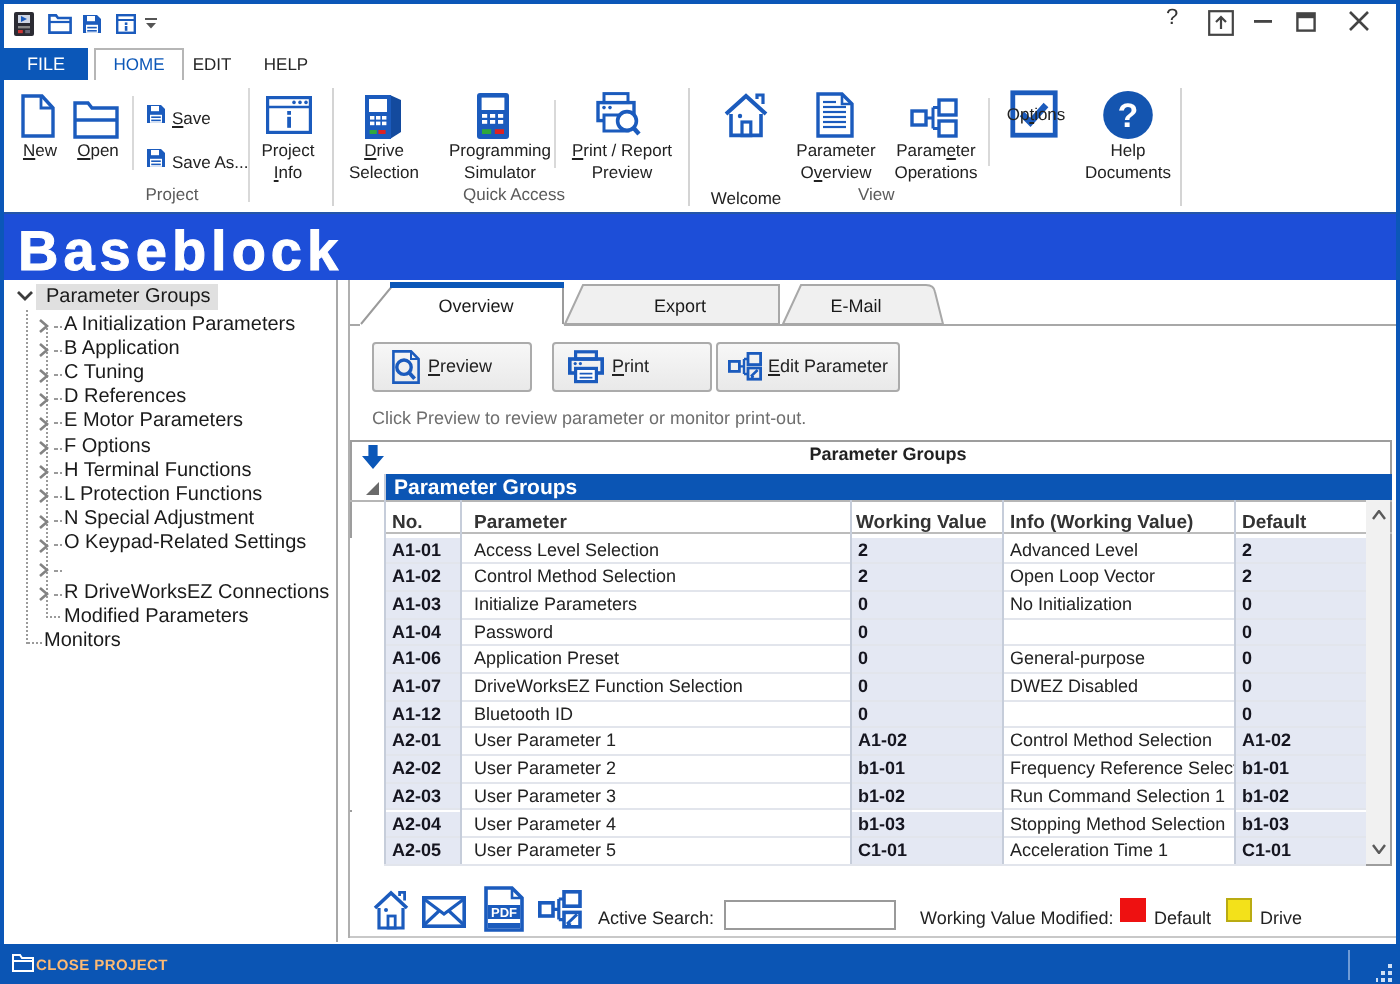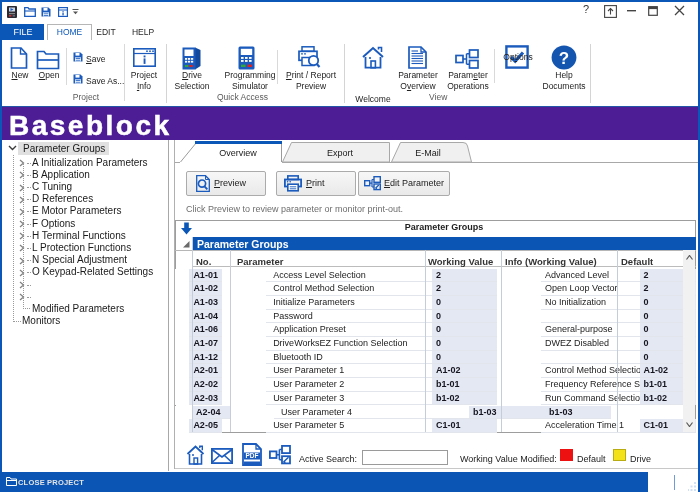--- a/index.html
+++ b/index.html
@@ -8,21 +8,21 @@
 .abs{position:absolute;}
 svg{display:block;}
 .btn{height:25px;white-space:nowrap;border:1px solid #ababab;border-radius:2px;background:linear-gradient(#f7f7f7,#e9e9e9);box-sizing:border-box;font-size:9px;color:#222;}
 .btn span{display:inline-block;margin-top:6px;}
 .hdr{font-size:9.5px;font-weight:bold;color:#333;}
 .trow{position:absolute;left:0;width:521px;display:flex;box-sizing:border-box;}
 .c{box-sizing:border-box;font-size:9px;line-height:13.7px;padding-left:4px;white-space:nowrap;overflow:hidden;border-bottom:1px solid #e2e5ec;}
 .c.g{width:17px;background:#fff;padding:0;border-bottom:none;}
 .c.t{background:#e4e8f3;color:#15151f;}
 .c.b{font-weight:600;}
-.c.w{background:#fff;color:#222;margin-left:44px;}
+.c.w{background:#fff;color:#222;}
 .vln{width:1px;background:#c6cdda;}
 </style>
 </head>
 <body>
 
 <div class="abs" style="left:0;top:0;width:700px;height:2px;background:#0b57b8;"></div>
 <div class="abs" style="left:0;top:0;width:2px;height:492px;background:#0b57b8;"></div>
 <div class="abs" style="right:0;top:0;width:2px;height:492px;background:#0b57b8;"></div>
 
 <div id="titlebar" class="abs" style="left:2px;top:2px;width:696px;height:22px;background:#fff;">
@@ -211,25 +211,25 @@
     </svg>
   <div class="abs" style="left:476px;top:12px;width:80px;text-align:center;">Op<u>t</u>ions</div>
 
   <svg class="abs" style="left:549px;top:5px;" width="26" height="25" viewBox="0 0 26 25">
       <ellipse cx="13" cy="12.5" rx="12.4" ry="12" fill="#1455b0"></ellipse>
       <text x="13" y="18.5" text-anchor="middle" font-family="Liberation Sans" font-size="17" font-weight="bold" fill="#fff">?</text>
     </svg>
   <div class="abs" style="left:522px;top:30px;width:80px;text-align:center;">Help<br>Documents</div>
 
   <div class="abs" style="left:44px;top:52px;width:80px;text-align:center;font-size:8.5px;color:#5a5a5a;">Project</div>
-  <div class="abs" style="left:215px;top:52px;width:80px;text-align:left;font-size:8.5px;color:#5a5a5a;">Quick Access</div>
+  <div class="abs" style="left:215px;top:52px;width:80px;text-align:center;font-size:8.5px;color:#5a5a5a;">Quick Access</div>
   <div class="abs" style="left:427px;top:52px;width:80px;text-align:left;font-size:8.5px;color:#5a5a5a;">View</div>
 </div>
 
-<div class="abs" style="left:2px;top:106px;width:696px;height:34px;background:#4c1d95;border-top:1px solid #2456a8;box-sizing:border-box;">
+<div class="abs" style="left:2px;top:106px;width:696px;height:34px;background:#1d4ed8;border-top:1px solid #2456a8;box-sizing:border-box;">
   <div class="abs" style="left:7px;top:3px;color:#fff;font-size:28px;font-weight:bold;letter-spacing:2.5px;-webkit-text-stroke:0.5px #fff;">Baseblock</div>
 </div>
 
 <div id="tree" class="abs" style="left:2px;top:140px;width:167px;height:331px;background:#fff;border-right:1px solid #a8a8a8;box-sizing:border-box;font-size:10px;color:#1a1a1a;white-space:nowrap;overflow:hidden;">
 
   <div class="abs" style="left:11px;top:15px;width:1px;height:167px;border-left:1px dotted #9a9a9a;"></div>
   <div class="abs" style="left:11px;top:181px;width:8px;height:1px;border-top:1px dotted #9a9a9a;"></div>
   <div class="abs" style="left:21px;top:24px;width:1px;height:145px;border-left:1px dotted #9a9a9a;"></div>
   <div class="abs" style="left:21px;top:168px;width:7px;height:1px;border-top:1px dotted #9a9a9a;"></div>
 
@@ -277,20 +277,21 @@
   <svg class="abs" style="left:17px;top:128.8px;" width="6" height="8" viewBox="0 0 6 8">
       <path d="M1 1 L4.5 4 L1 7" fill="none" stroke="#838383" stroke-width="1.3"></path>
     </svg>
   <div class="abs" style="left:30px;top:126.3px;">O Keypad-Related Settings</div>
   <svg class="abs" style="left:17px;top:141.0px;" width="6" height="8" viewBox="0 0 6 8">
       <path d="M1 1 L4.5 4 L1 7" fill="none" stroke="#838383" stroke-width="1.3"></path>
     </svg>
   <svg class="abs" style="left:17px;top:153.2px;" width="6" height="8" viewBox="0 0 6 8">
       <path d="M1 1 L4.5 4 L1 7" fill="none" stroke="#838383" stroke-width="1.3"></path>
     </svg>
+  <div class="abs" style="left:30px;top:150.7px;">R DriveWorksEZ Connections</div>
   <div class="abs" style="left:25px;top:22.6px;width:4px;height:1px;border-top:1px dotted #9a9a9a;"></div>
   <div class="abs" style="left:25px;top:34.8px;width:4px;height:1px;border-top:1px dotted #9a9a9a;"></div>
   <div class="abs" style="left:25px;top:47.0px;width:4px;height:1px;border-top:1px dotted #9a9a9a;"></div>
   <div class="abs" style="left:25px;top:59.2px;width:4px;height:1px;border-top:1px dotted #9a9a9a;"></div>
   <div class="abs" style="left:25px;top:71.4px;width:4px;height:1px;border-top:1px dotted #9a9a9a;"></div>
   <div class="abs" style="left:25px;top:83.5px;width:4px;height:1px;border-top:1px dotted #9a9a9a;"></div>
   <div class="abs" style="left:25px;top:95.7px;width:4px;height:1px;border-top:1px dotted #9a9a9a;"></div>
   <div class="abs" style="left:25px;top:107.9px;width:4px;height:1px;border-top:1px dotted #9a9a9a;"></div>
   <div class="abs" style="left:25px;top:120.1px;width:4px;height:1px;border-top:1px dotted #9a9a9a;"></div>
   <div class="abs" style="left:25px;top:132.3px;width:4px;height:1px;border-top:1px dotted #9a9a9a;"></div>
@@ -444,20 +445,21 @@
         <div class="c w" style="width:195px;padding-left:7px;">User Parameter 3</div>
         <div class="c t b" style="width:76px;">b1-02</div>
         <div class="c w" style="width:116px;">Run Command Selection 1</div>
         <div class="c t b" style="width:66px;">b1-02</div>
     </div>
     <div class="trow" style="top:265.5px;height:13.7px;">
       <div class="c g"></div>
         <div class="c t b" style="width:38px;">A2-04</div>
         <div class="c w" style="width:195px;padding-left:7px;">User Parameter 4</div>
         <div class="c t b" style="width:76px;">b1-03</div>
+        <div class="c w" style="width:116px;">Stopping Method Selection</div>
         <div class="c t b" style="width:66px;">b1-03</div>
     </div>
     <div class="trow" style="top:279.2px;height:13.7px;">
       <div class="c g"></div>
         <div class="c t b" style="width:38px;">A2-05</div>
         <div class="c w" style="width:195px;padding-left:7px;">User Parameter 5</div>
         <div class="c t b" style="width:76px;">C1-01</div>
         <div class="c w" style="width:116px;">Acceleration Time 1</div>
         <div class="c t b" style="width:66px;">C1-01</div>
     </div>
@@ -505,21 +507,21 @@
     </svg>
   <div class="abs" style="left:124px;top:314px;font-size:9px;color:#222;">Active Search:</div>
   <div class="abs" style="left:187px;top:310px;width:84px;height:13px;border:1px solid #9a9a9a;background:#fff;"></div>
   <div class="abs" style="left:285px;top:314px;font-size:9px;color:#222;">Working Value Modified:</div>
   <div class="abs" style="left:385px;top:309px;width:13px;height:12px;background:#ee1111;"></div>
   <div class="abs" style="left:402px;top:314px;font-size:9px;color:#222;">Default</div>
   <div class="abs" style="left:438px;top:309px;width:13px;height:12px;background:#f3e11a;border:1px solid #b9ab12;box-sizing:border-box;"></div>
   <div class="abs" style="left:455px;top:314px;font-size:9px;color:#222;">Drive</div>
 </div>
 
-<div class="abs" style="left:0;top:472px;width:648px;height:20px;background:#0b55b4;color:#e5e5e5;">
+<div class="abs" style="left:0;top:472px;width:700px;height:20px;background:#0b55b4;color:#fdba74;">
   <svg class="abs" style="left:6px;top:5px;" width="11" height="9" viewBox="0 0 11 9">
       <path d="M0.5 8.5 V0.5 H4 L5 2 H10.5 V8.5 Z" fill="none" stroke="#fff" stroke-width="1"></path>
       <path d="M0.5 3.5 H10.5" stroke="#fff" stroke-width="1"></path>
     </svg>
     <div class="abs" style="left:18px;top:6px;font-size:7.5px;font-weight:bold;letter-spacing:.2px;">CLOSE PROJECT</div>
   <div class="abs" style="left:674px;top:3px;width:1px;height:15px;background:#6f9bd6;"></div>
   <svg class="abs" style="left:688px;top:10px;" width="9" height="9" viewBox="0 0 9 9">
       <g fill="#cfe0f5">
         <rect x="6" y="0" width="2" height="2"></rect>
         <rect x="6" y="3.5" width="2" height="2"></rect>

